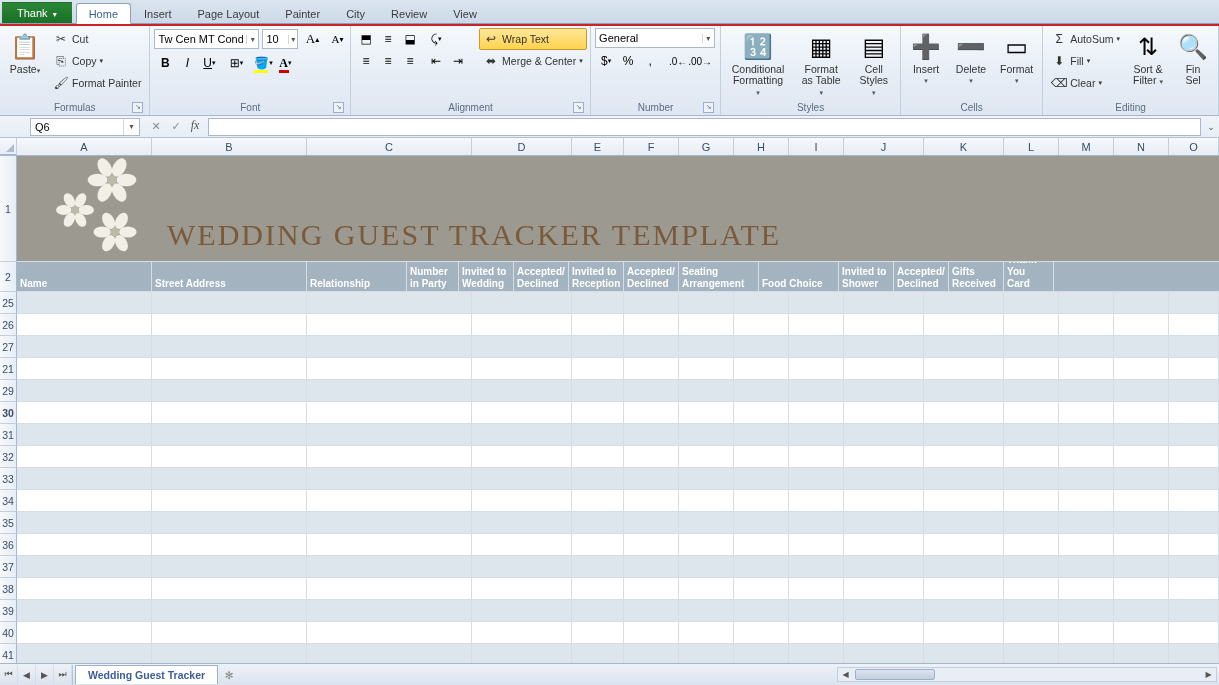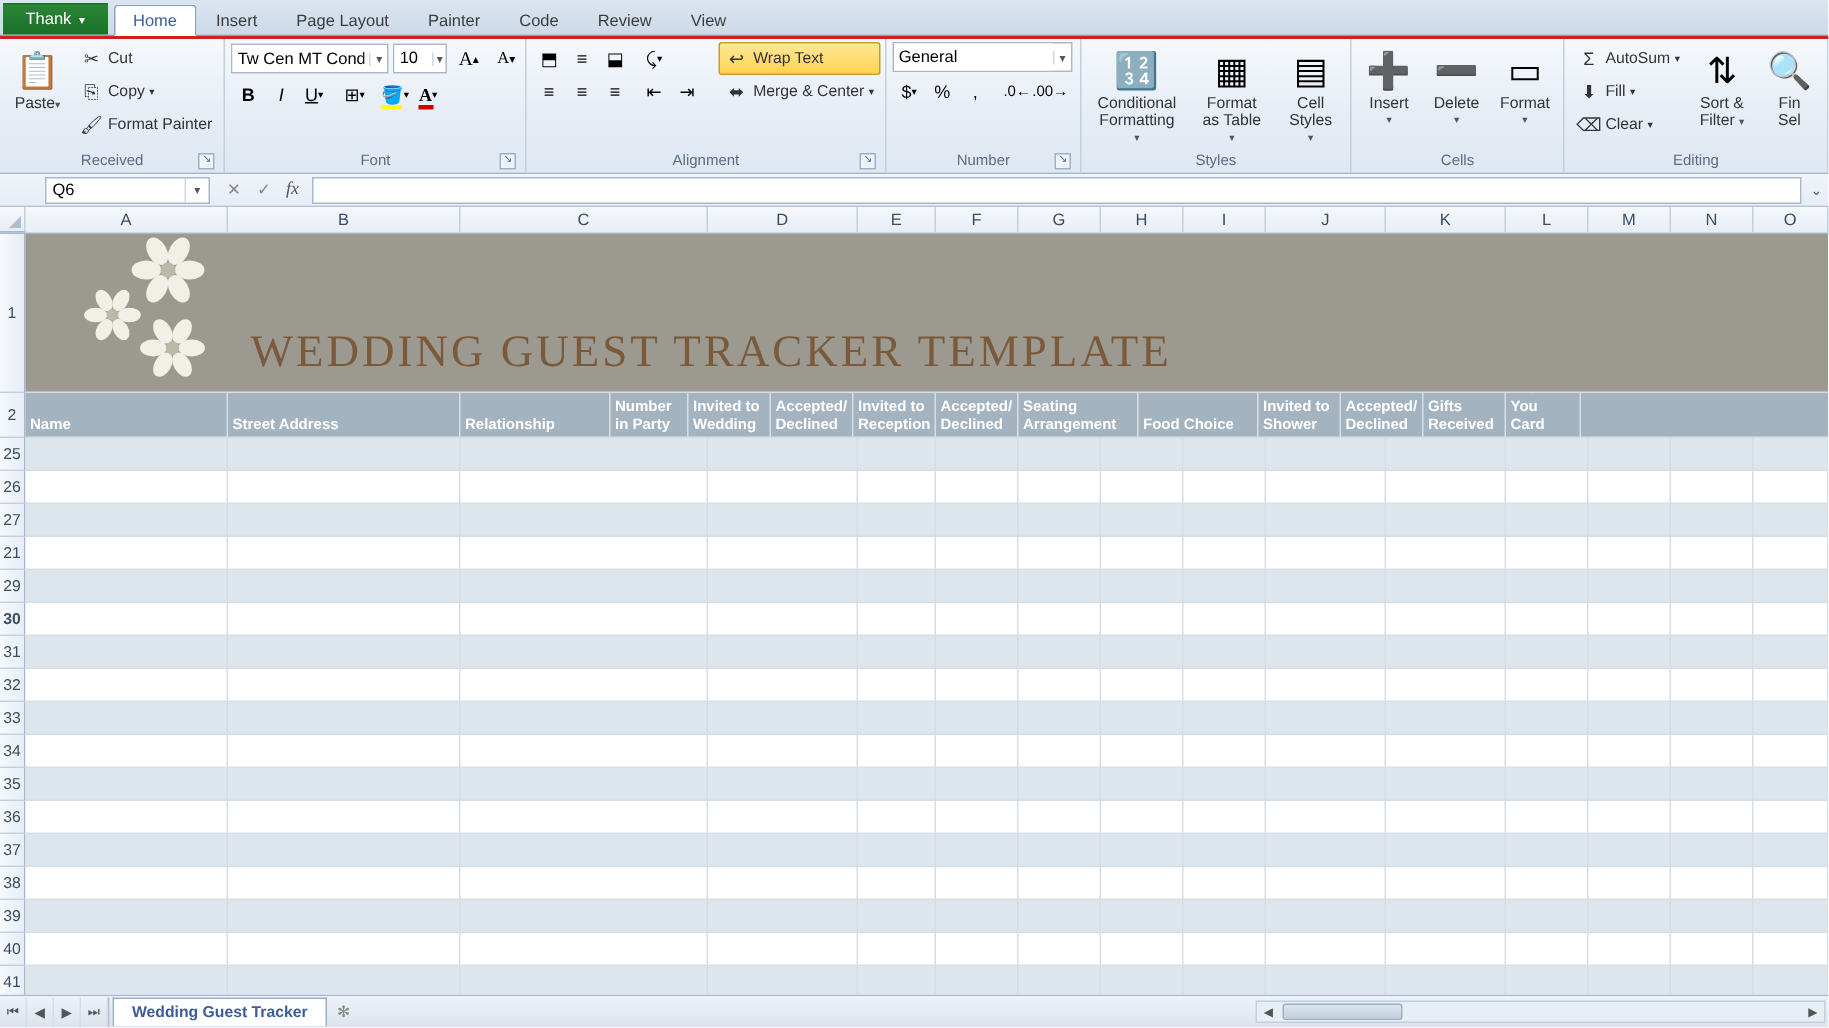--- a/index.html
+++ b/index.html
@@ -87,21 +87,21 @@
 </style>
 </head>
 <body>
 
 <div class="tabs-bar">
   <div class="tab file"><span>Thank</span> <span class="arrow">▾</span></div>
   <div class="tab active">Home</div>
   <div class="tab">Insert</div>
   <div class="tab">Page Layout</div>
   <div class="tab">Painter</div>
-  <div class="tab">Code</div>
+  <div class="tab">City</div>
   <div class="tab">Review</div>
   <div class="tab">View</div>
 </div>
 <div class="red-line"></div>
 
 <div class="ribbon">
 
   <div class="group">
     <div class="group-body">
       <div class="bigbtn">
@@ -117,21 +117,21 @@
             <span class="ic">⎘</span>
             <span>Copy</span> 
             <span style="font-size:7px">▾</span>
           </div>
         <div class="smallrow">
             <span class="ic">🖌</span>
             <span>Format Painter</span>
           </div>
       </div>
     </div>
-    <div class="group-label"><span>Received</span><div class="dialog-launcher">↘</div></div>
+    <div class="group-label"><span>Formulas</span><div class="dialog-launcher">↘</div></div>
   </div>
 
   <div class="group" style="min-width:195px">
     <div class="group-body" style="flex-direction:column;gap:2px">
       <div style="display:flex;gap:3px;align-items:center">
         <div class="combo" style="width:105px">
             <input value="Tw Cen MT Conde" style="">
             <span class="dd">▾</span>
           </div>
         <div class="combo" style="width:36px">

